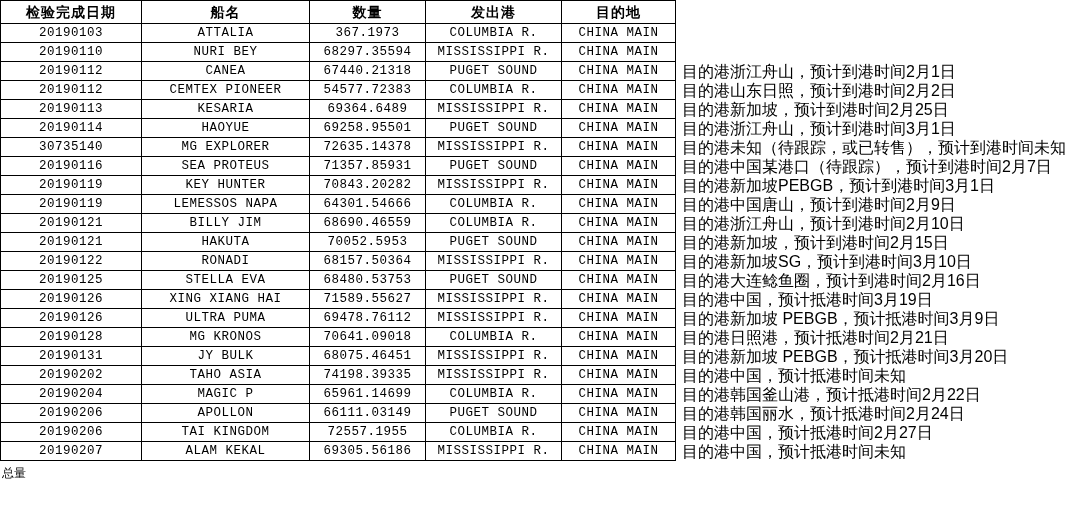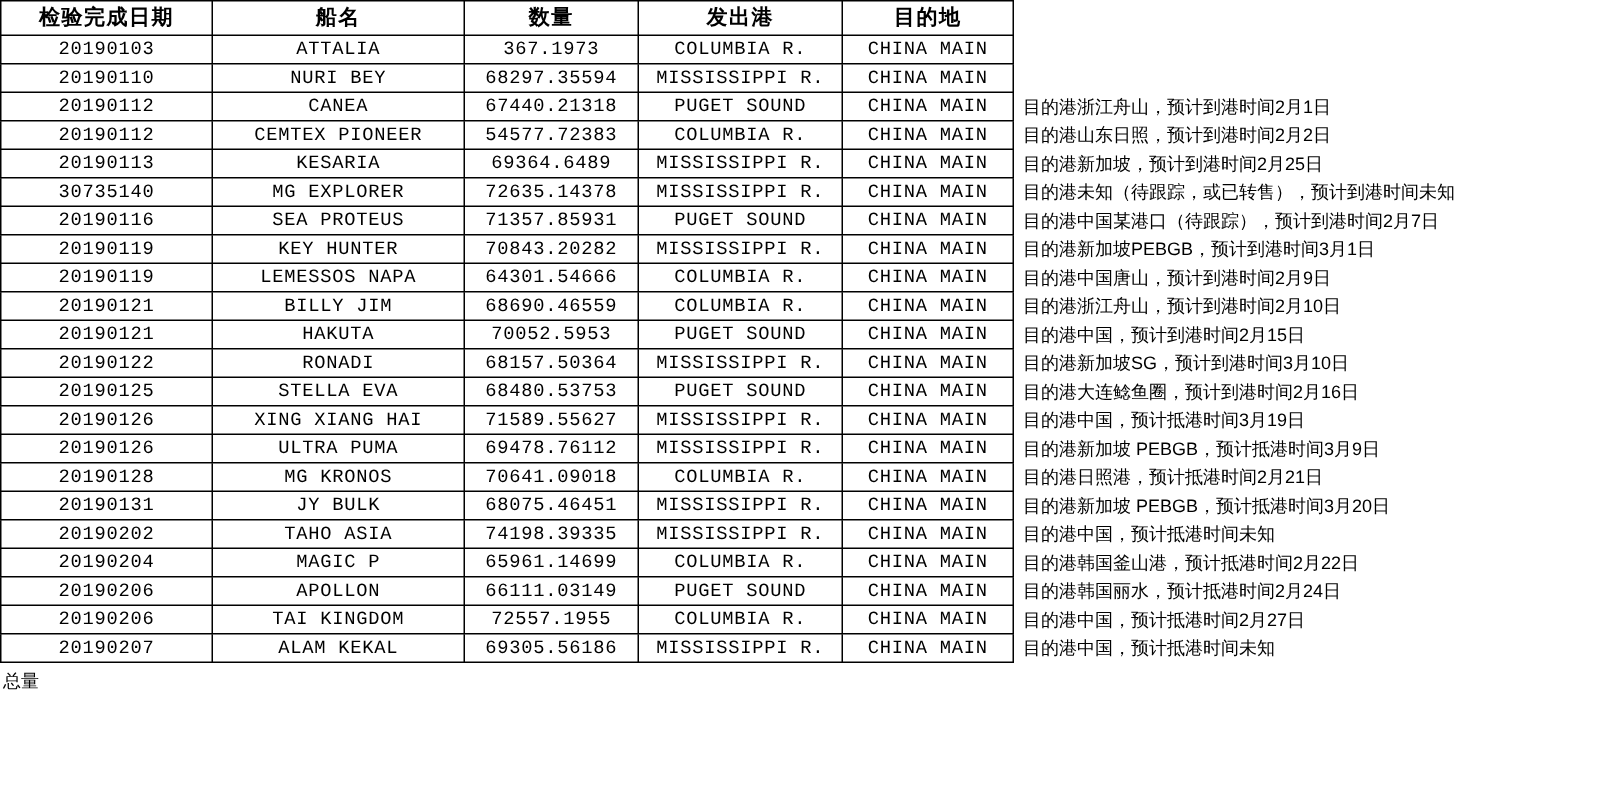--- a/index.html
+++ b/index.html
@@ -48,33 +48,33 @@
     height: 22px;
     line-height: 21px;
     letter-spacing: 1px;
   }
   
   table.grid td.note {
     border: none;
     text-align: left;
     padding-left: 6px;
     font-family: "Liberation Sans", sans-serif;
-    font-size: 12px;
+    font-size: 16px;
   }
   table.grid th.note-head {
     border: none;
     background: transparent;
   }
   .latin {
     font-family: "Liberation Mono", monospace;
     font-size: 12.5px;
     letter-spacing: 0.5px;
   }
   .cjk-head {
-    font-family: Liberation Serif, serif;
+    font-family: Liberation Sans, sans-serif;
     margin-top: 21px;
   }
   .footer {
     margin-top: 4px;
     font-family: "Liberation Sans", sans-serif;
     font-size: 12px;
     line-height: 17px;
     padding-left: 2px;
   }
   .footer div {
@@ -139,20 +139,28 @@
       </tr>
       <tr>
         <td class="latin">20190113</td>
         <td class="latin">KESARIA</td>
         <td class="latin">69364.6489</td>
         <td class="latin">MISSISSIPPI R.</td>
         <td class="latin">CHINA MAIN</td>
         <td class="note">目的港新加坡，预计到港时间2月25日</td>
       </tr>
       <tr>
+        <td class="latin">20190114</td>
+        <td class="latin">HAOYUE</td>
+        <td class="latin">69258.95501</td>
+        <td class="latin">PUGET SOUND</td>
+        <td class="latin">CHINA MAIN</td>
+        <td class="note">目的港浙江舟山，预计到港时间3月1日</td>
+      </tr>
+      <tr>
         <td class="latin">30735140</td>
         <td class="latin">MG EXPLORER</td>
         <td class="latin">72635.14378</td>
         <td class="latin">MISSISSIPPI R.</td>
         <td class="latin">CHINA MAIN</td>
         <td class="note">目的港未知（待跟踪，或已转售），预计到港时间未知</td>
       </tr>
       <tr>
         <td class="latin">20190116</td>
         <td class="latin">SEA PROTEUS</td>
@@ -184,21 +192,21 @@
         <td class="latin">COLUMBIA R.</td>
         <td class="latin">CHINA MAIN</td>
         <td class="note">目的港浙江舟山，预计到港时间2月10日</td>
       </tr>
       <tr>
         <td class="latin">20190121</td>
         <td class="latin">HAKUTA</td>
         <td class="latin">70052.5953</td>
         <td class="latin">PUGET SOUND</td>
         <td class="latin">CHINA MAIN</td>
-        <td class="note">目的港中国，预计到港时间2月15日</td>
+        <td class="note">目的港新加坡，预计到港时间2月15日</td>
       </tr>
       <tr>
         <td class="latin">20190122</td>
         <td class="latin">RONADI</td>
         <td class="latin">68157.50364</td>
         <td class="latin">MISSISSIPPI R.</td>
         <td class="latin">CHINA MAIN</td>
         <td class="note">目的港新加坡SG，预计到港时间3月10日</td>
       </tr>
       <tr>

